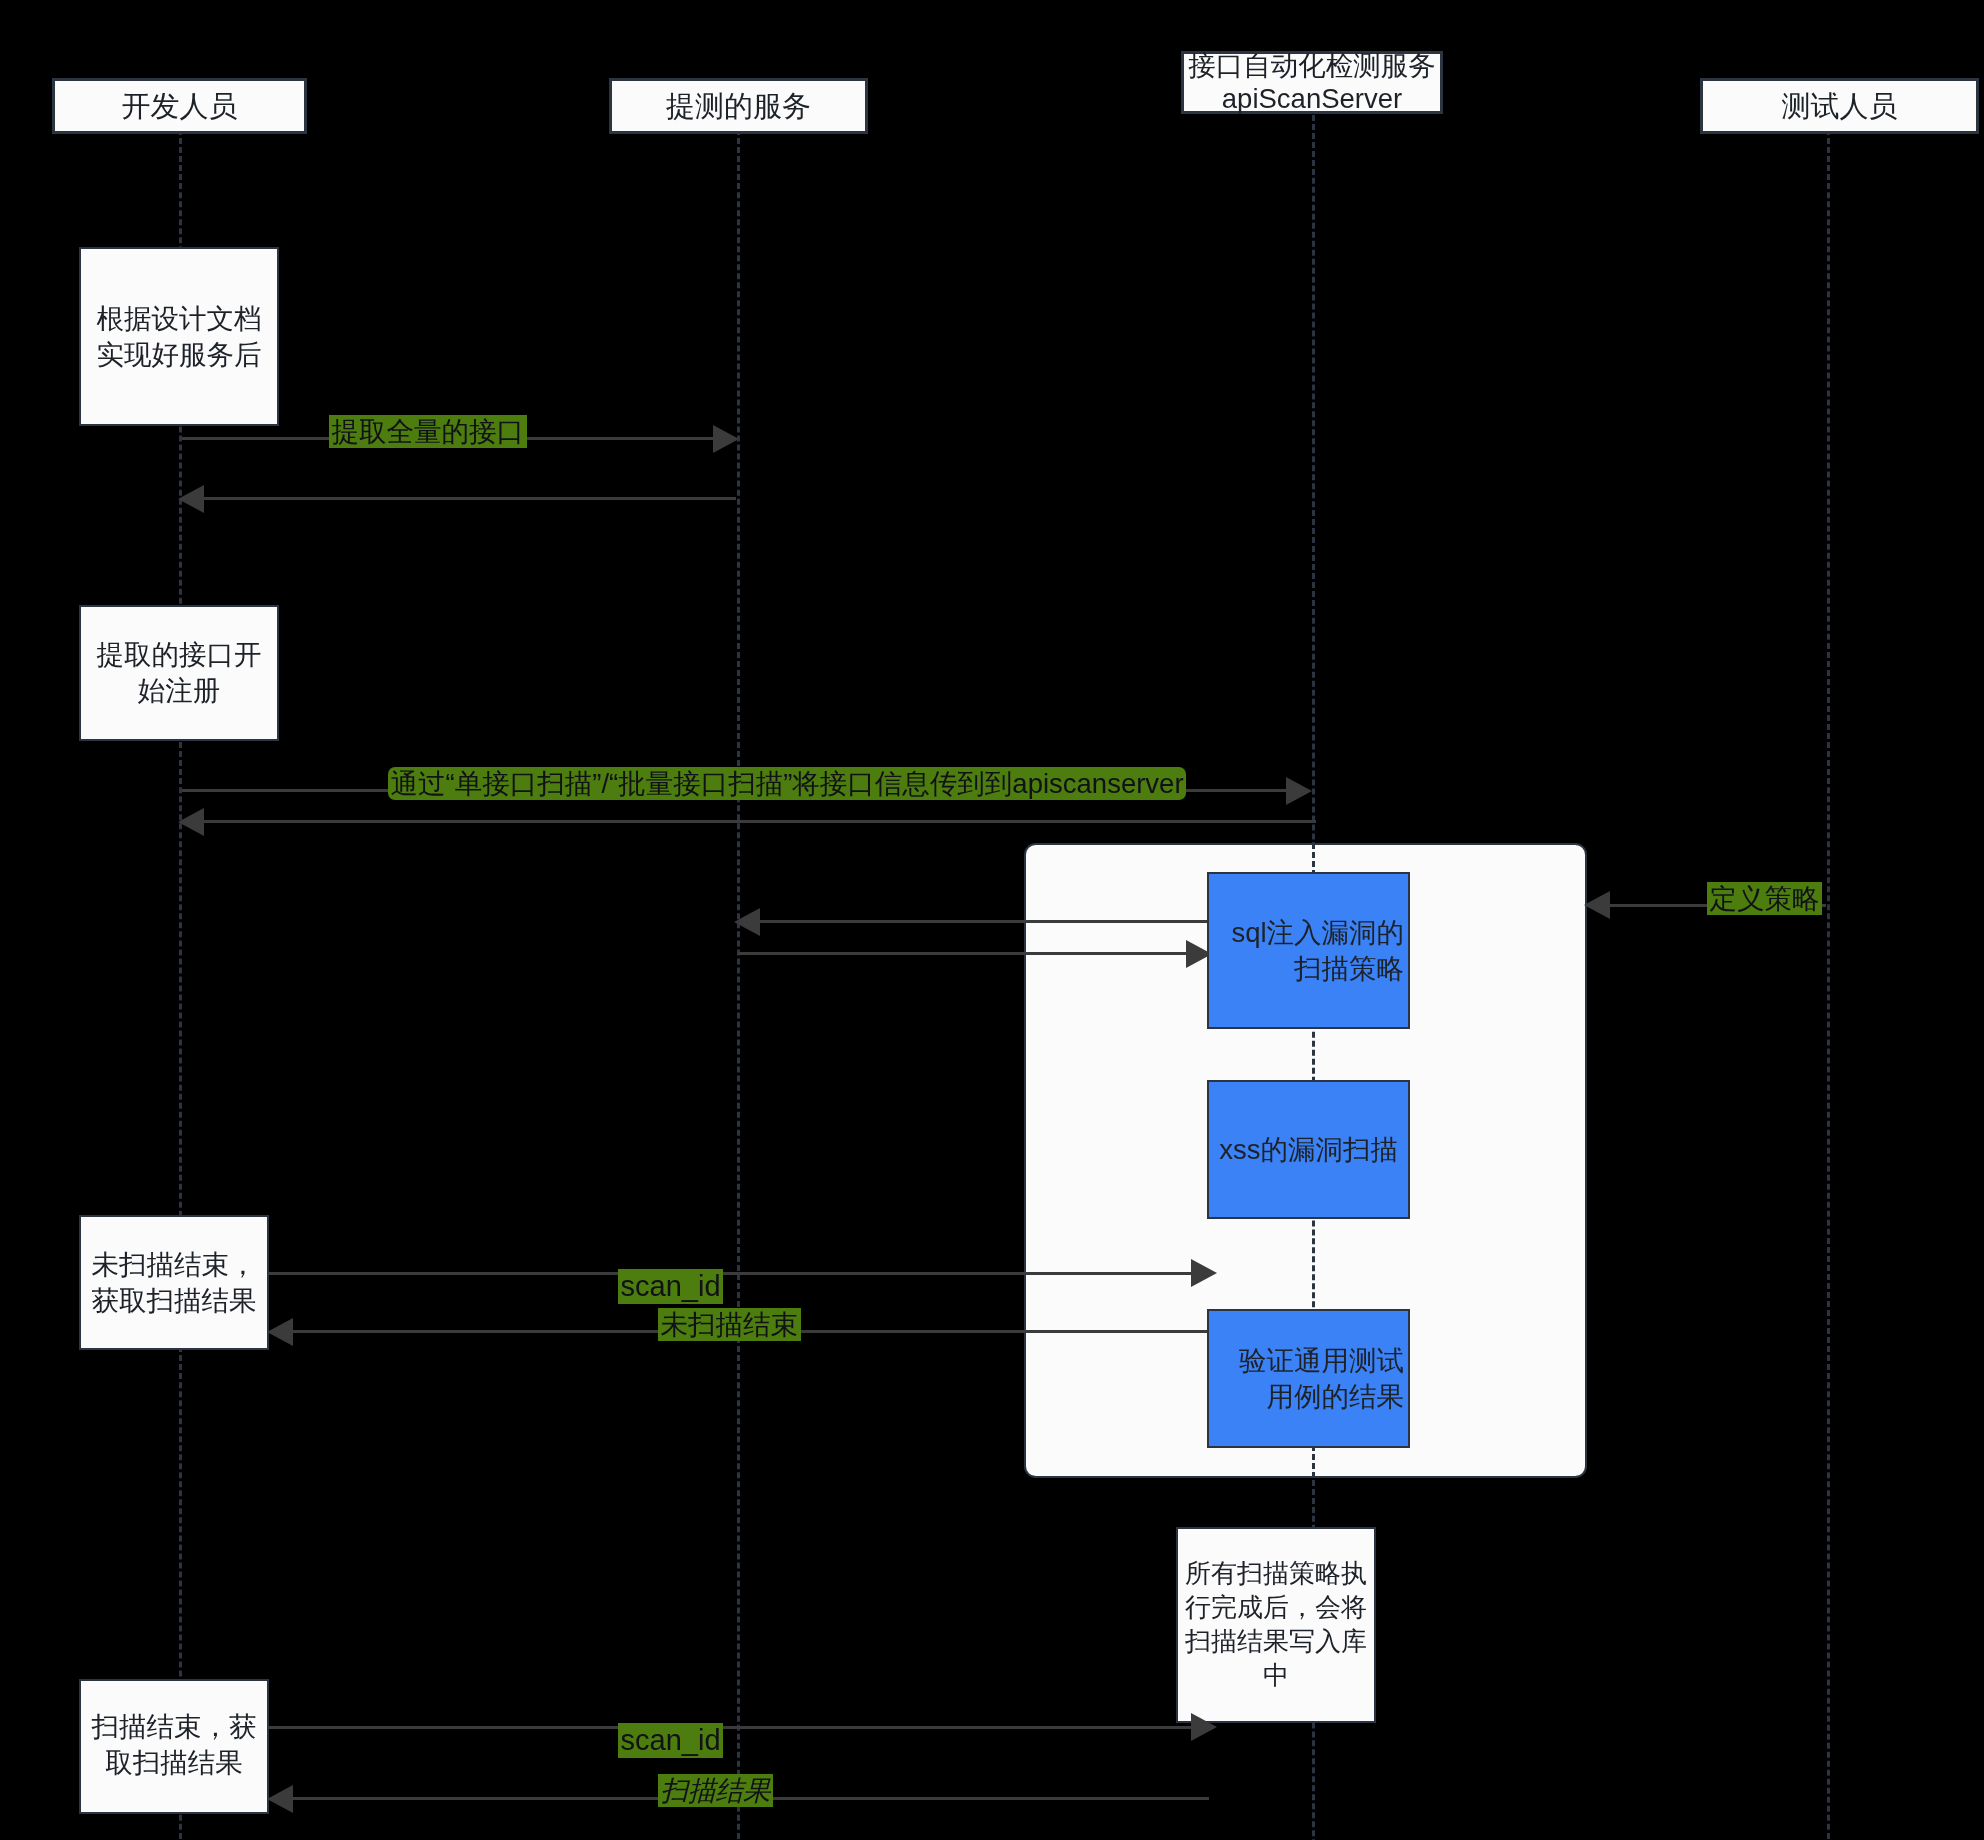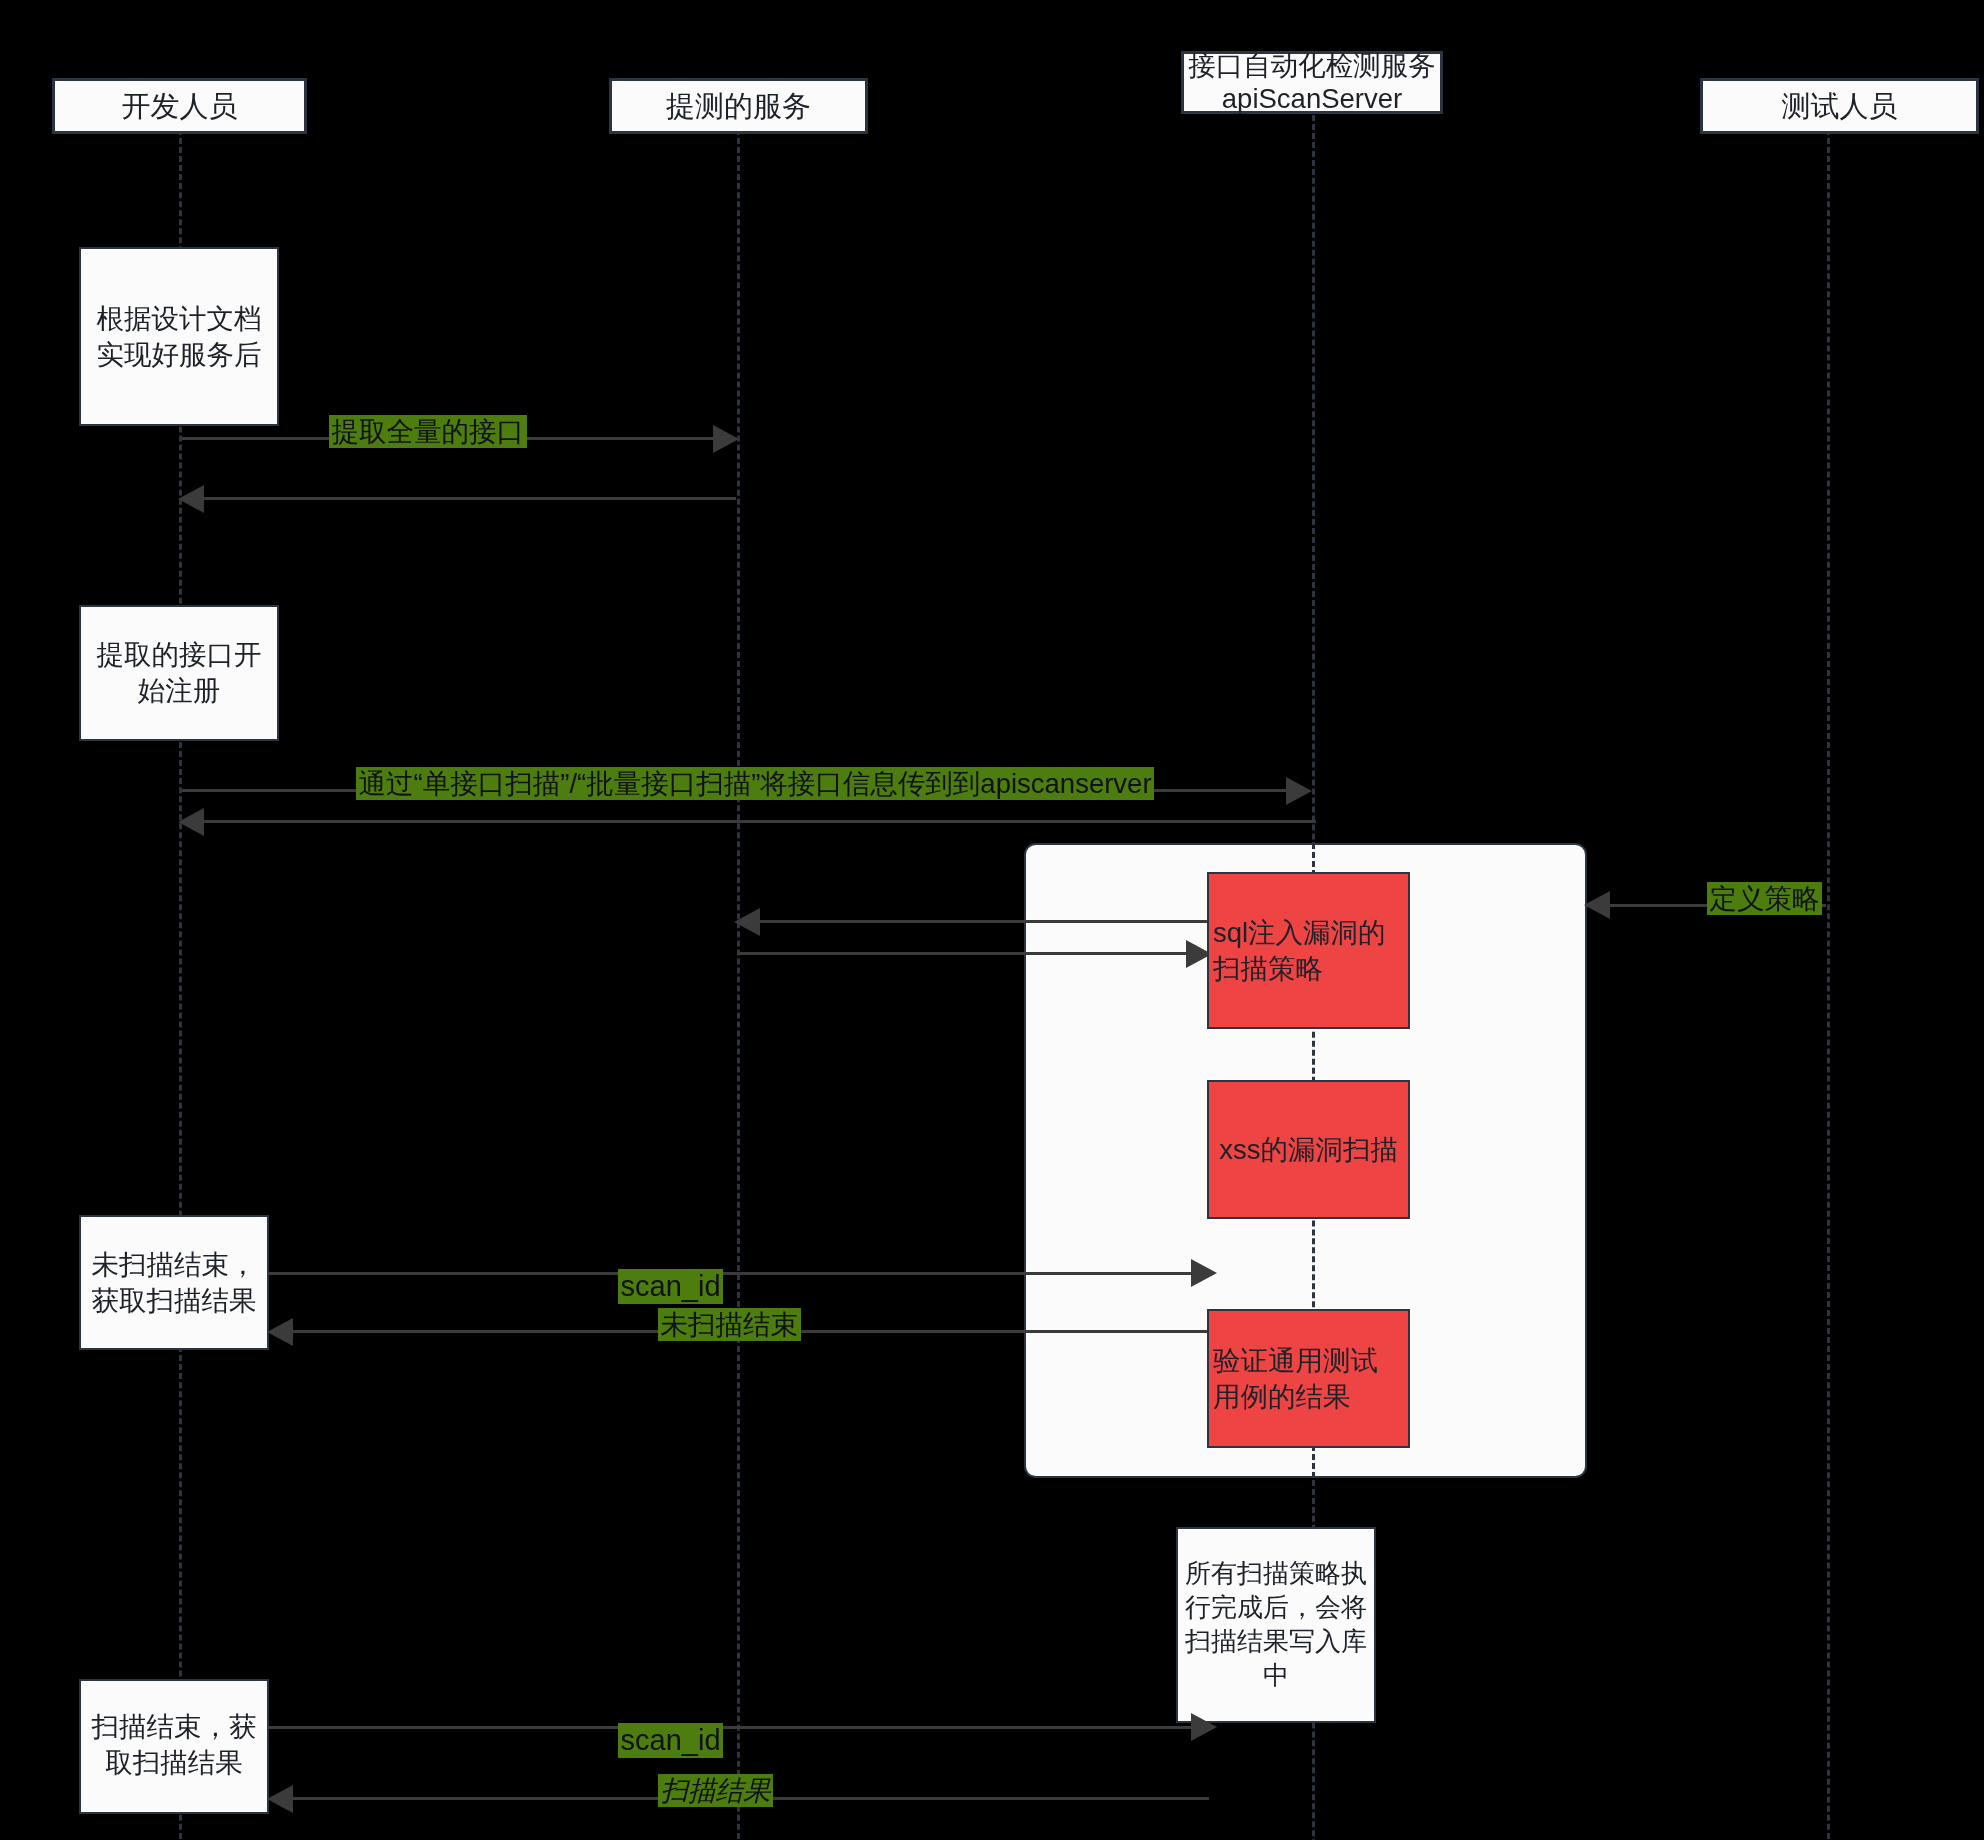--- a/index.html
+++ b/index.html
@@ -14,22 +14,22 @@
     position:absolute;background:#fbfbfb;border:3.3px solid #2b3440;
     display:flex;align-items:center;justify-content:center;text-align:center;
     color:#1d2128;line-height:1.18;box-sizing:border-box;
   }
   .note-box{
     position:absolute;background:#fbfbfb;border:2.6px solid #2b3440;
     display:flex;align-items:center;justify-content:center;text-align:center;
     color:#1d2128;line-height:1.3;box-sizing:border-box;padding:2.6px 3.9px;
   }
   .plain-box{
-    position:absolute;background:#ef4444;border:2.6px solid #2b3440;
-    display:flex;align-items:center;justify-content:center;text-align:left;
+    position:absolute;background:#3b82f6;border:2.6px solid #2b3440;
+    display:flex;align-items:center;justify-content:center;text-align:right;
     color:#1d2128;line-height:1.3;box-sizing:border-box;padding:2.6px 3.9px;
   }
   .group-rect{
     position:absolute;background:#fbfbfb;border:2.6px solid #2b3440;
     border-radius:11.8px;box-sizing:border-box;
   }
   .msg-line{
     position:absolute;height:0;border-top:3.9px solid #3b3b3b;
   }
   .arrow-head{
@@ -87,21 +87,21 @@
 
   <div class="msg-line" style="left:203px;top:497px;width:533px;"></div>
   <div class="arrow-head arrow-left" style="left:178px;top:485px;"></div>
 
   <div class="note-box f42" style="left:79px;top:605px;width:200px;height:136px;">
     <span>提取的接口开始注册</span>
   </div>
 
   <div class="msg-line" style="left:182px;top:789px;width:1109px;"></div>
   <div class="arrow-head arrow-right" style="left:1286px;top:777px;"></div>
-  <div class="msg-label f42" style="left:356px;top:767px;">通过“单接口扫描”/“批量接口扫描”将接口信息传到到apiscanserver</div>
+  <div class="msg-label f42" style="left:388px;top:767px;border-radius:7px;">通过“单接口扫描”/“批量接口扫描”将接口信息传到到apiscanserver</div>
 
   <div class="msg-line" style="left:203px;top:820px;width:1113px;"></div>
   <div class="arrow-head arrow-left" style="left:178px;top:808px;"></div>
 
   <div class="group-rect" style="left:1024px;top:843px;width:563px;height:635px;"></div>
 
   <div class="lifeline" style="left:1312px;top:843px;height:635px;"></div>
 
   <div class="msg-line" style="left:1610px;top:904px;width:216px;"></div>
   <div class="arrow-head arrow-left" style="left:1584px;top:891px;"></div>

